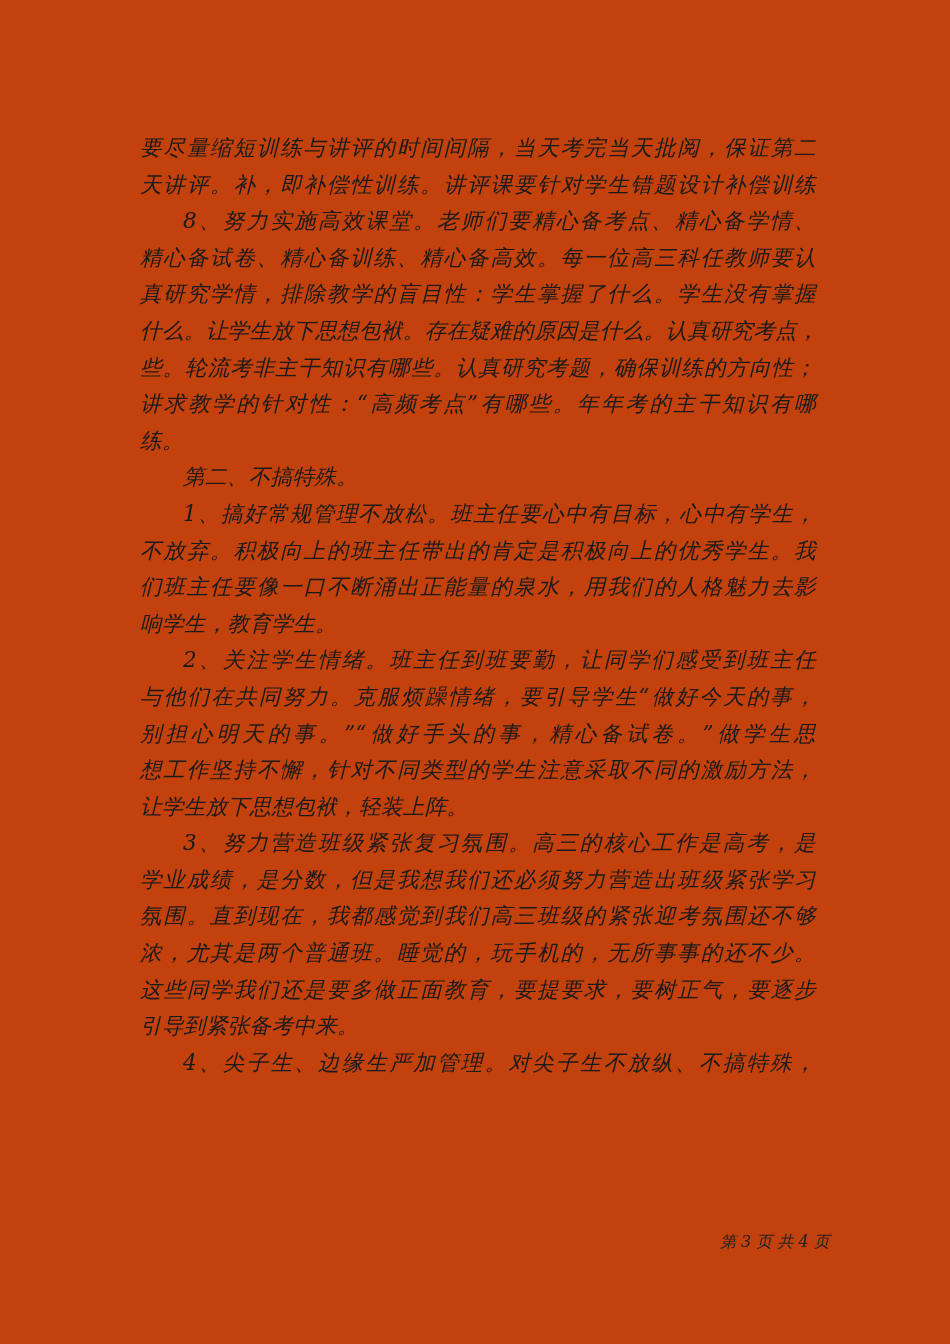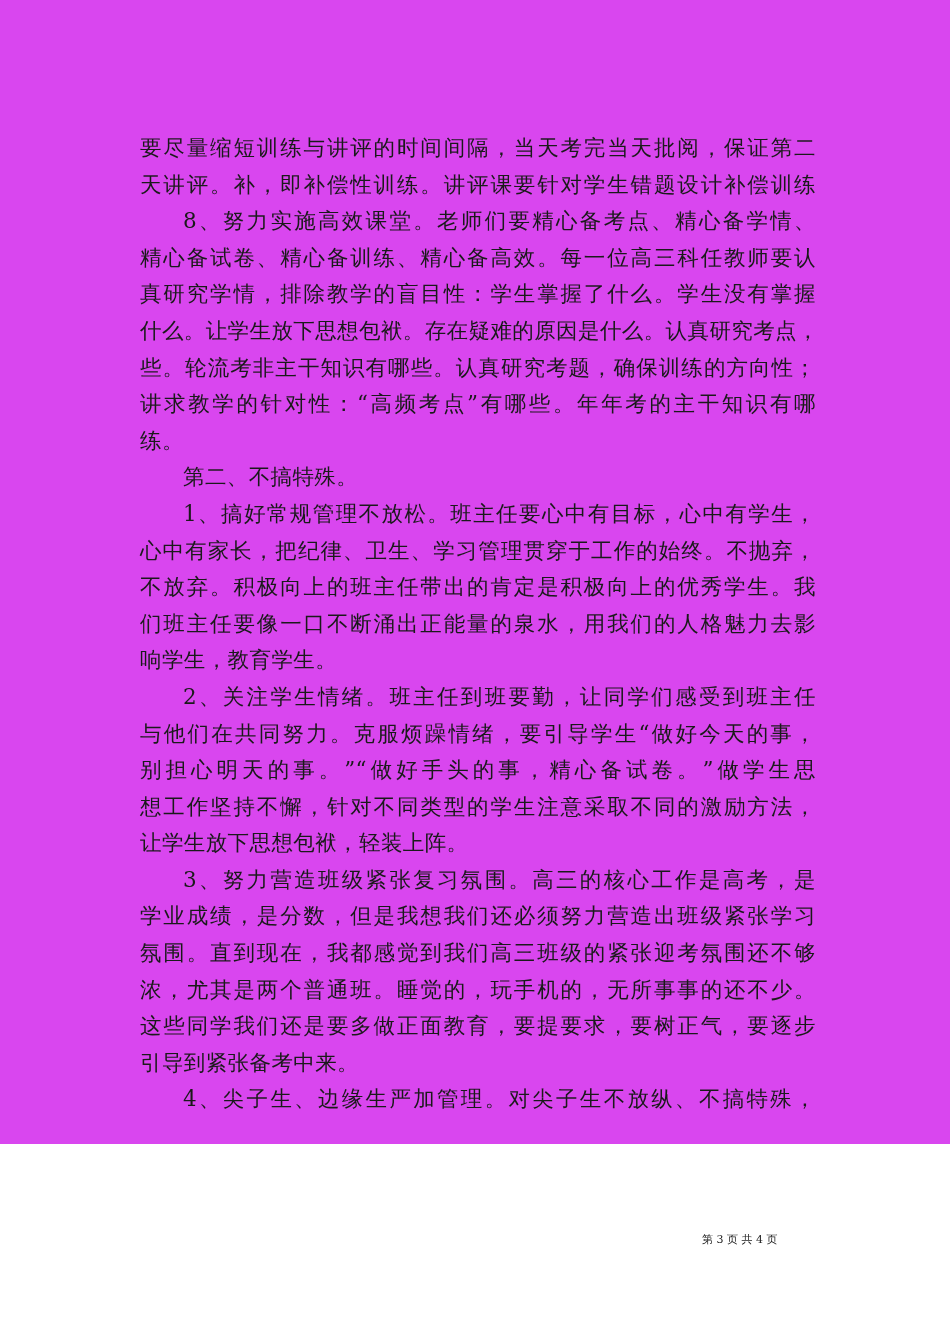--- a/index.html
+++ b/index.html
@@ -1,49 +1,48 @@
 <!DOCTYPE html>
 <html><head>
 <meta charset="utf-8">
 <style>
   html, body { margin:0; padding:0; background:#ffffff; }
   body { width:950px; height:1344px; position:relative; overflow:hidden; }
-  .page { position:absolute; left:0; top:0; width:950px; height:1144px; background:#d946ef; }
+  .page { position:absolute; left:0; top:0; width:950px; height:1344px; background:#c2410c;font-style:italic; }
   .content { position:absolute; left:140px; top:130px; width:676px; }
   .line {
     height:36.6px; line-height:36.6px; white-space:nowrap;
     font-family:"DejaVu Serif", "Liberation Serif", serif;
     font-size:21.5px; color:#1a1a1a; letter-spacing:0.4px;
     text-align:justify; text-align-last:justify;
   }
   .line.last { text-align-last:left; }
   .line.indent { padding-left:43px; }
   .footer {
-    position:absolute; left:702px; top:1232px;
+    position:absolute; left:720px; top:1232px;
     font-family:"DejaVu Serif", "Liberation Serif", serif;
-    font-size:11px; color:#222;
+    font-size:16px; color:#222;
   }
 </style>
 </head>
 <body>
 
 <div class="page">
   <div class="content" id="content">
       <div class="line">要尽量缩短训练与讲评的时间间隔，当天考完当天批阅，保证第二</div>
       <div class="line">天讲评。补，即补偿性训练。讲评课要针对学生错题设计补偿训练</div>
       <div class="line indent">8、努力实施高效课堂。老师们要精心备考点、精心备学情、</div>
       <div class="line">精心备试卷、精心备训练、精心备高效。每一位高三科任教师要认</div>
       <div class="line">真研究学情，排除教学的盲目性：学生掌握了什么。学生没有掌握</div>
       <div class="line">什么。让学生放下思想包袱。存在疑难的原因是什么。认真研究考点，</div>
       <div class="line">些。轮流考非主干知识有哪些。认真研究考题，确保训练的方向性；</div>
       <div class="line">讲求教学的针对性：“高频考点”有哪些。年年考的主干知识有哪</div>
       <div class="line last">练。</div>
       <div class="line indent last">第二、不搞特殊。</div>
       <div class="line indent">1、搞好常规管理不放松。班主任要心中有目标，心中有学生，</div>
-      <div class="line">心中有家长，把纪律、卫生、学习管理贯穿于工作的始终。不抛弃，</div>
       <div class="line">不放弃。积极向上的班主任带出的肯定是积极向上的优秀学生。我</div>
       <div class="line">们班主任要像一口不断涌出正能量的泉水，用我们的人格魅力去影</div>
       <div class="line last">响学生，教育学生。</div>
       <div class="line indent">2、关注学生情绪。班主任到班要勤，让同学们感受到班主任</div>
       <div class="line">与他们在共同努力。克服烦躁情绪，要引导学生“做好今天的事，</div>
       <div class="line">别担心明天的事。”“做好手头的事，精心备试卷。”做学生思</div>
       <div class="line">想工作坚持不懈，针对不同类型的学生注意采取不同的激励方法，</div>
       <div class="line last">让学生放下思想包袱，轻装上阵。</div>
       <div class="line indent">3、努力营造班级紧张复习氛围。高三的核心工作是高考，是</div>
       <div class="line">学业成绩，是分数，但是我想我们还必须努力营造出班级紧张学习</div>

